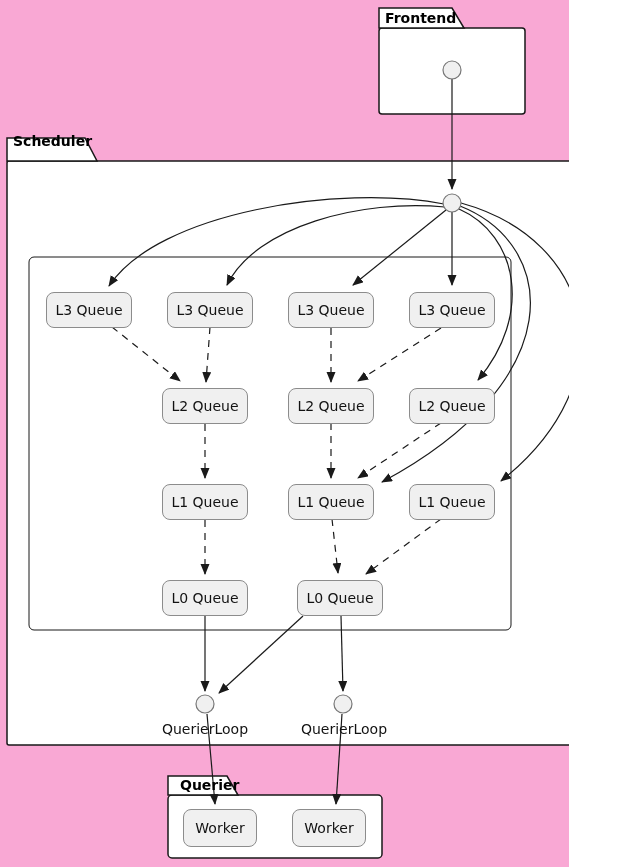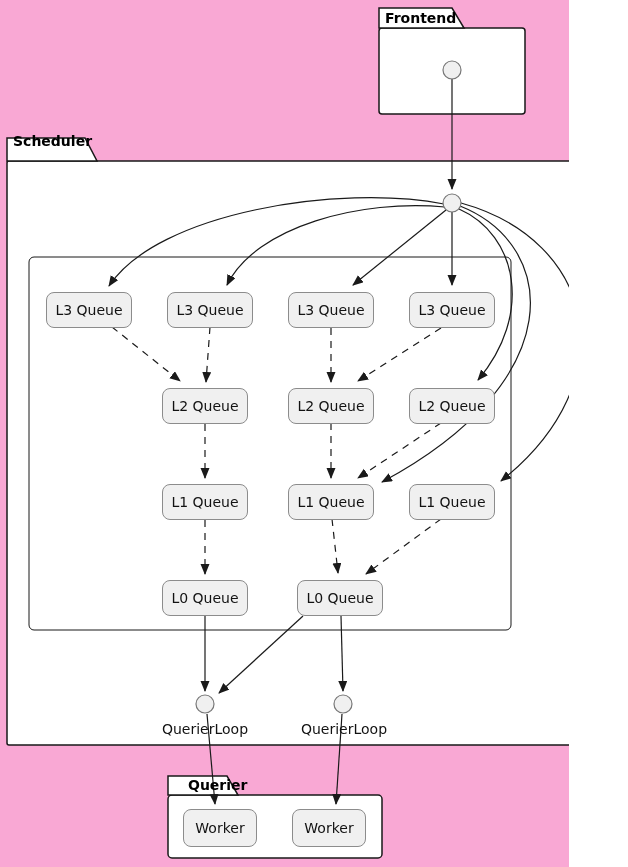--- a/index.html
+++ b/index.html
@@ -86,21 +86,21 @@
     <g fill="#F0F0F0" stroke="#777777" stroke-width="1.2">
       <circle cx="452" cy="70" r="9"></circle>
       <circle cx="452" cy="203" r="9"></circle>
       <circle cx="205" cy="704" r="9"></circle>
       <circle cx="343" cy="704" r="9"></circle>
     </g>
   </svg>
 
   <div class="pkg-title" style="left:385px;top:10px;">Frontend</div>
   <div class="pkg-title" style="left:13px;top:133px;">Scheduler</div>
-  <div class="pkg-title" style="left:188px;top:777px;text-align:right;">Querier</div>
+  <div class="pkg-title" style="left:180px;top:777px;text-align:right;">Querier</div>
 
   <div class="lbl" style="left:145px;top:721px;width:120px;">QuerierLoop</div>
   <div class="lbl" style="left:284px;top:721px;width:120px;">QuerierLoop</div>
 
   <div class="node" style="left:46px;top:292px;width:86px;height:36px;">L3 Queue</div>
   <div class="node" style="left:167px;top:292px;width:86px;height:36px;">L3 Queue</div>
   <div class="node" style="left:288px;top:292px;width:86px;height:36px;">L3 Queue</div>
   <div class="node" style="left:409px;top:292px;width:86px;height:36px;">L3 Queue</div>
 
   <div class="node" style="left:162px;top:388px;width:86px;height:36px;">L2 Queue</div>

